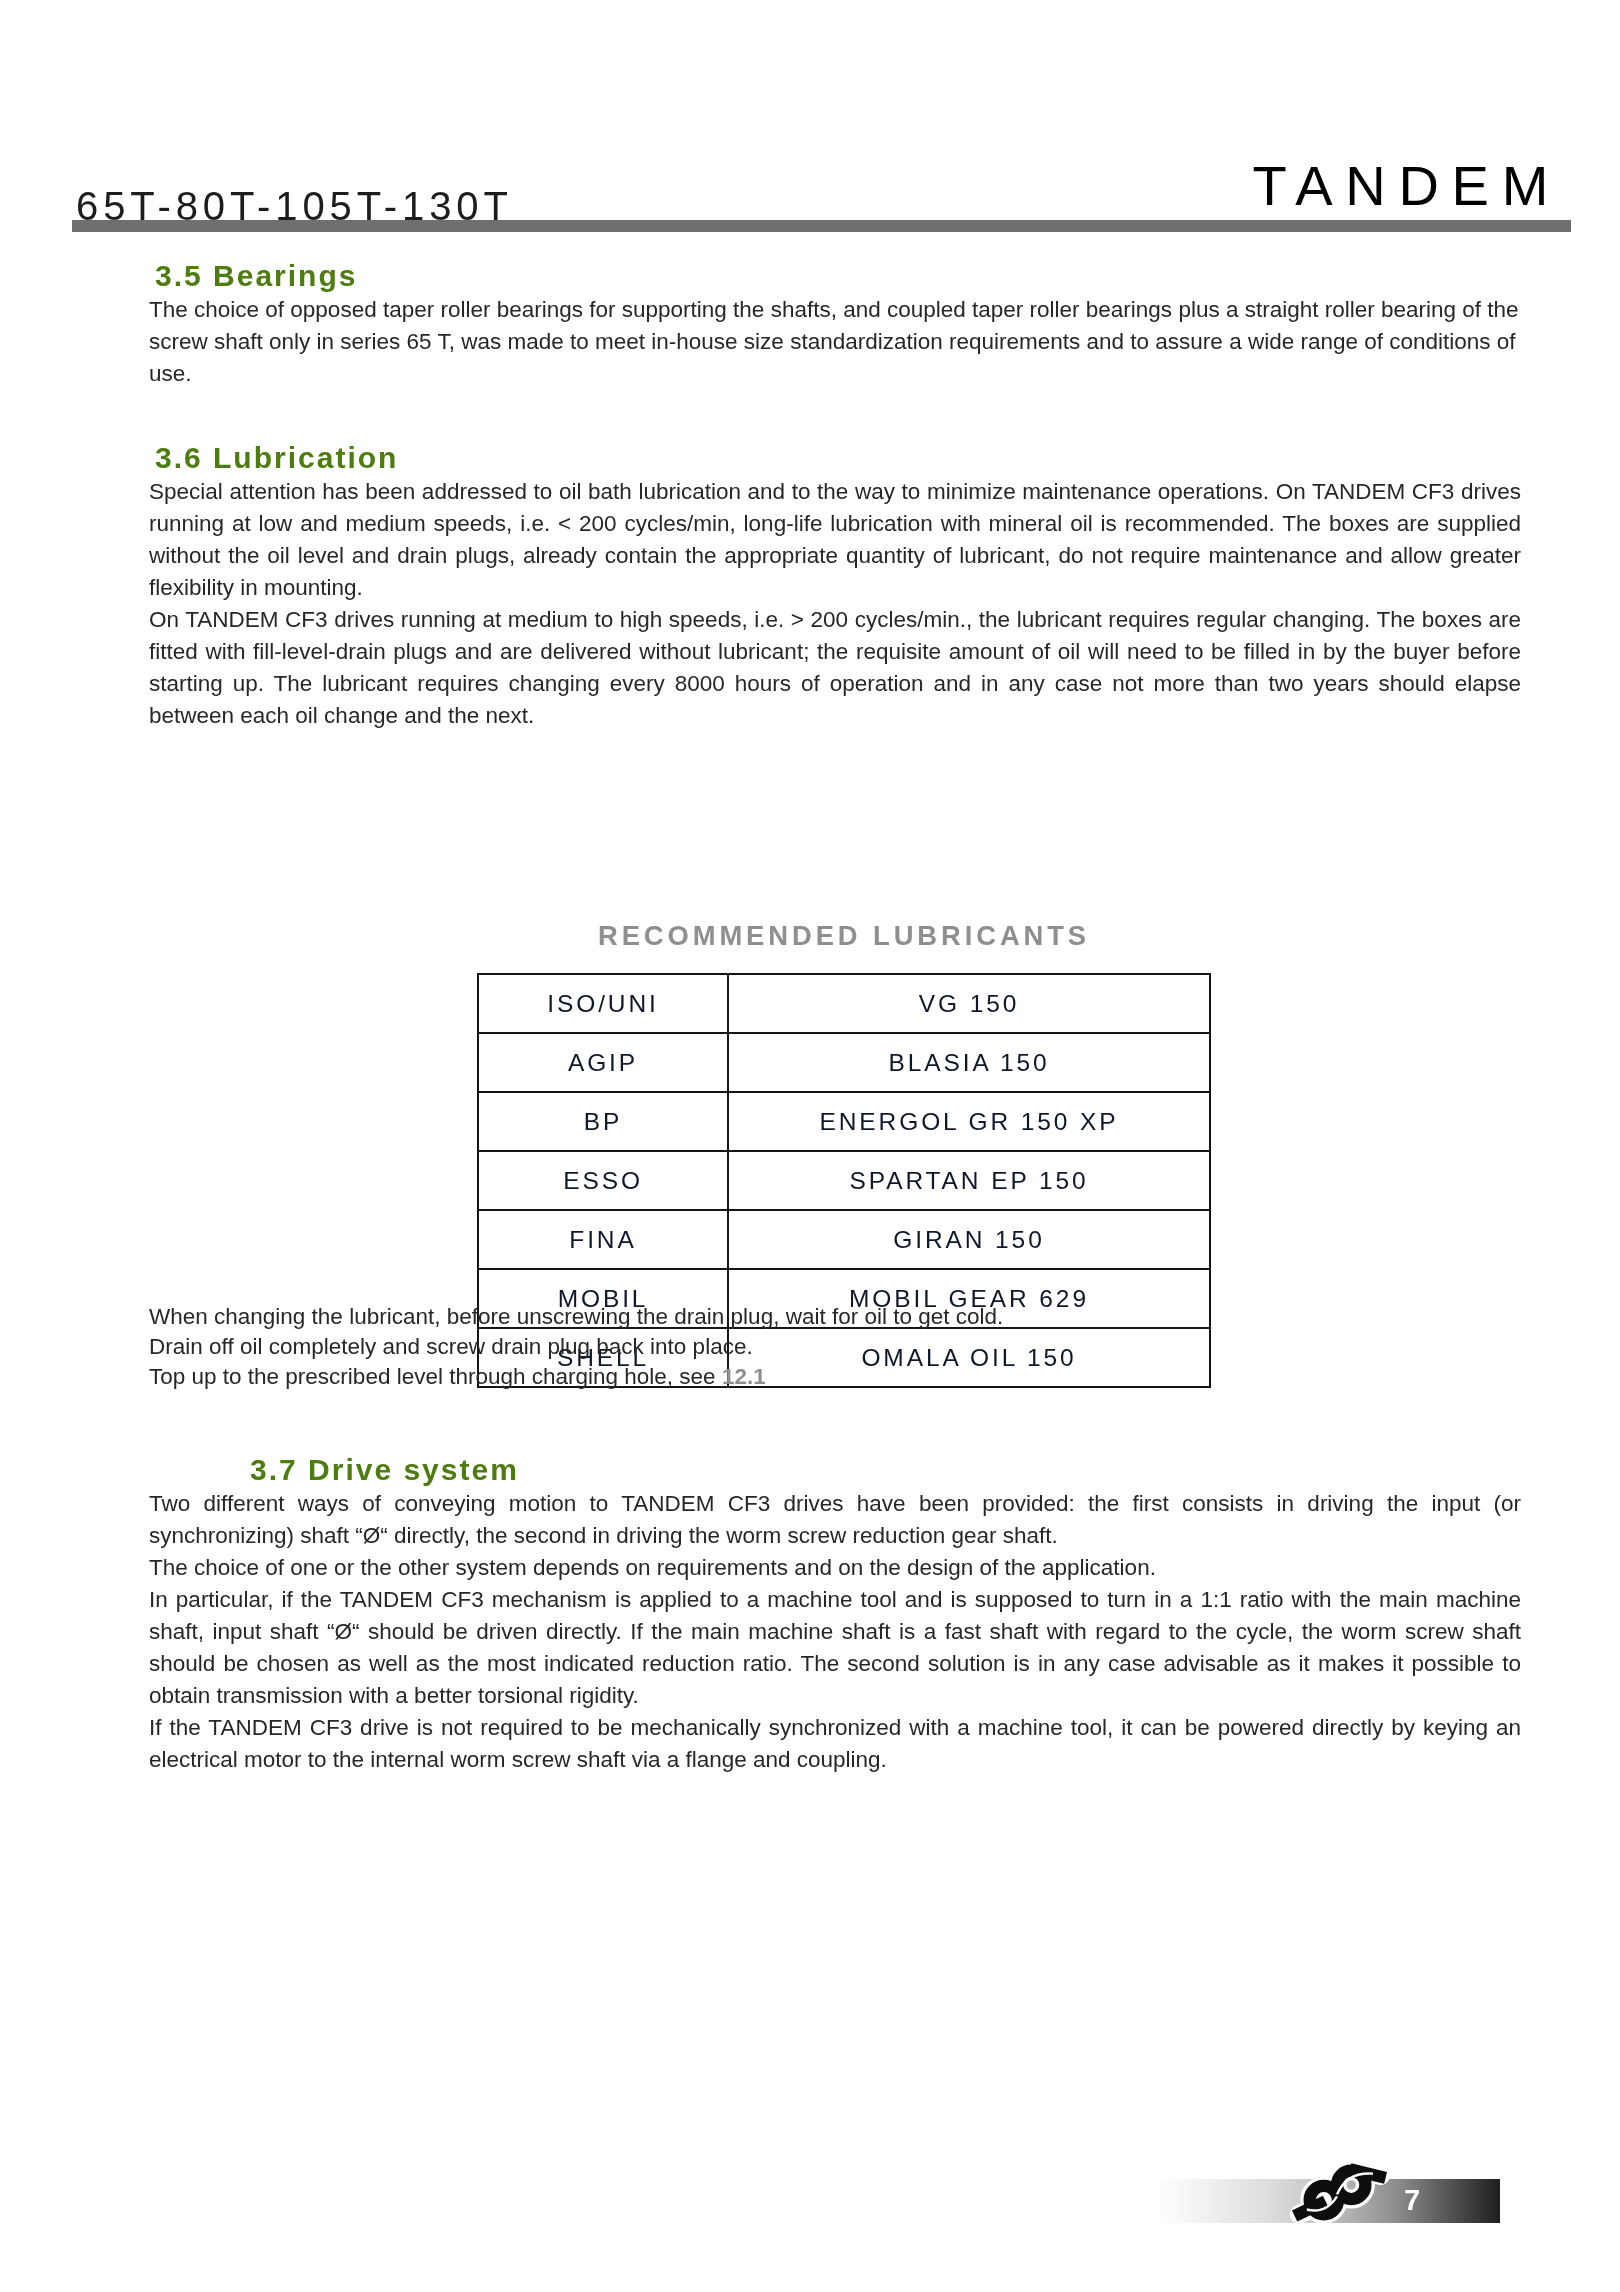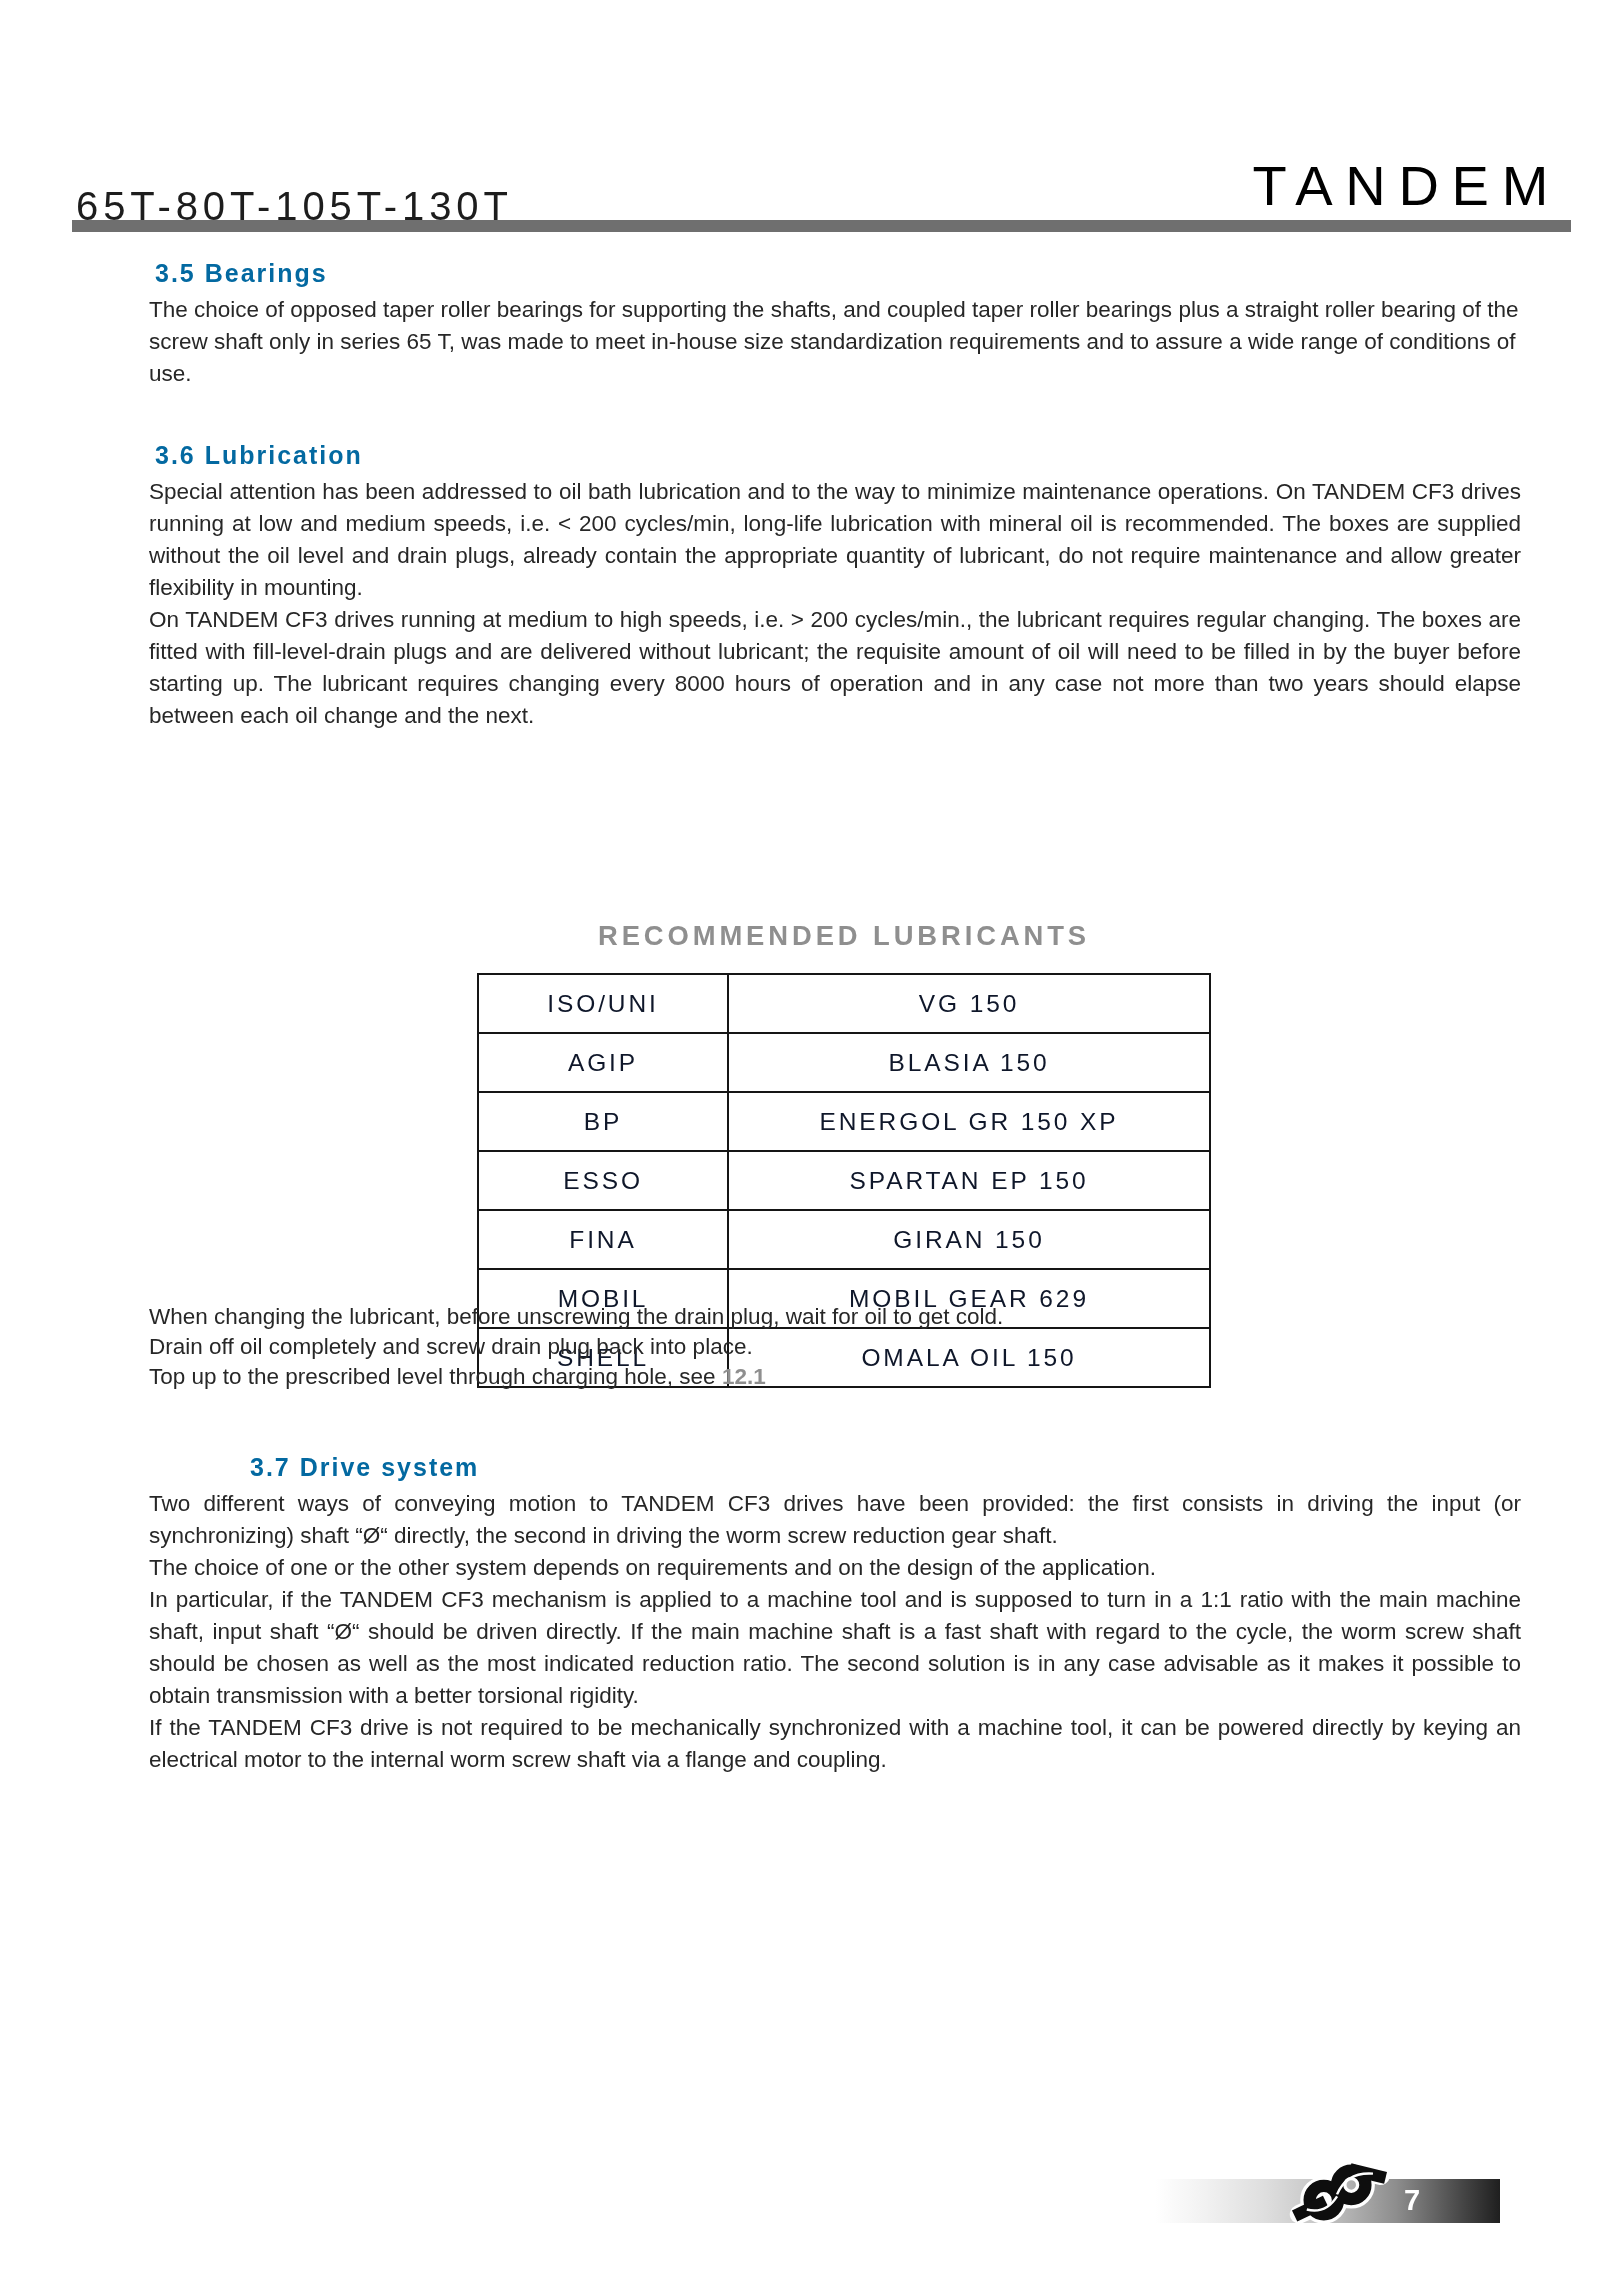--- a/index.html
+++ b/index.html
@@ -35,24 +35,24 @@
   .header-rule {
     position: absolute;
     left: 72px; top: 220px;
     width: 1499px; height: 11.8px;
     background: #6f6f6f;
   }
 
   
   .sec-heading {
     position: absolute;
-    font-size: 25px;
+    font-size: 30px;
     font-weight: bold;
     letter-spacing: 2px;
-    color: #0369a1;
+    color: #4d7c0f;
     white-space: nowrap;
   }
   #h-bearings   { left: 155px; top: 259px; }
   #h-lubrication{ left: 155px; top: 441px; }
   #h-drive      { left: 250px; top: 1453px; }
 
   
   .body-block {
     position: absolute;
     left: 149px;

